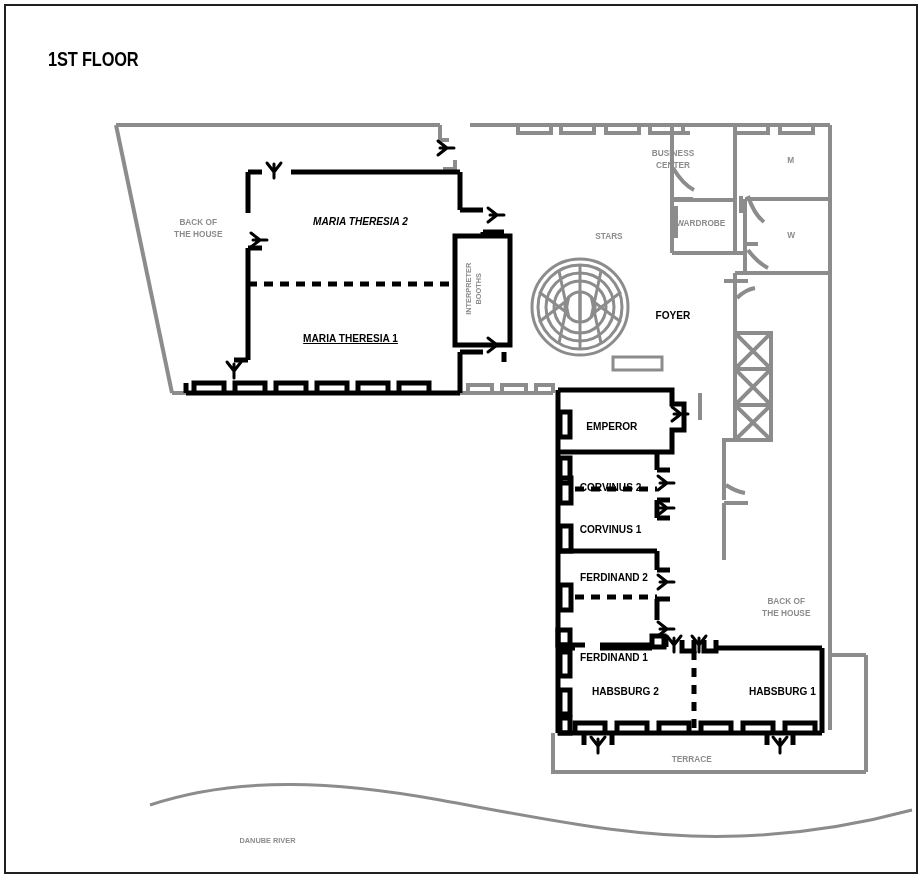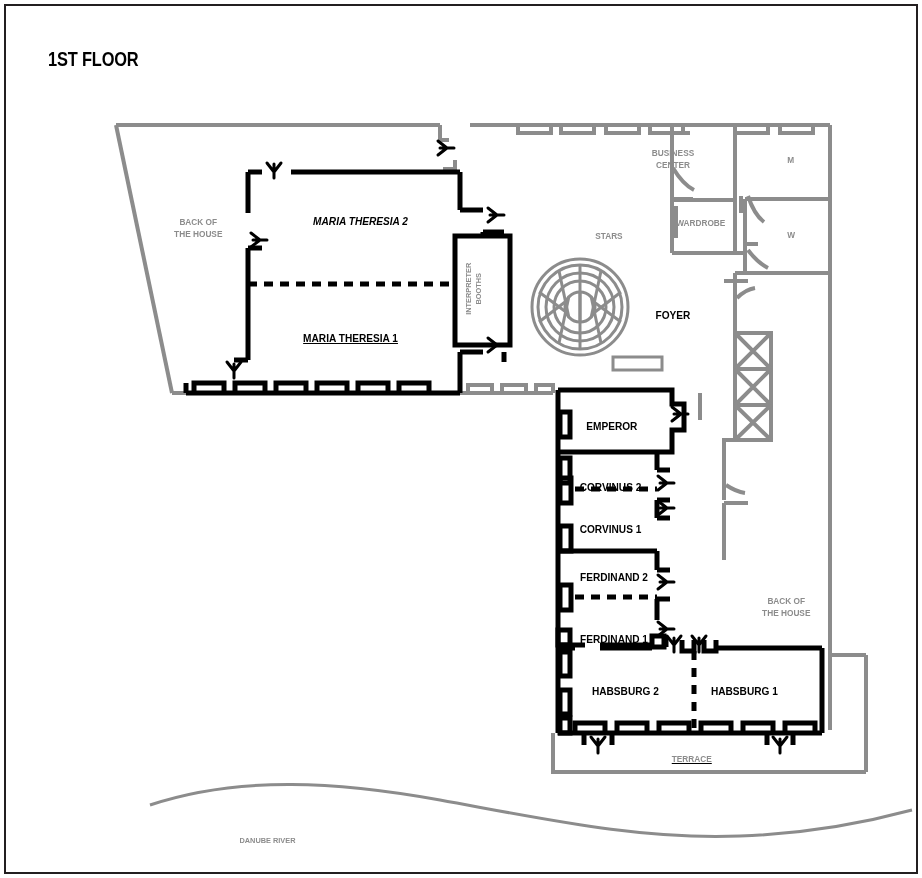--- a/index.html
+++ b/index.html
@@ -298,29 +298,29 @@
     </div>
 
     <div class="lbl-wrap" style="left:561px;top:519px;width:100px;height:20px;align-items:center;">
       <span class="lbl-inner" style="color:#000000;font-size:11px;transform:scaleX(0.92);">CORVINUS 1</span>
     </div>
 
     <div class="lbl-wrap" style="left:561px;top:567px;width:106px;height:20px;">
       <span class="lbl-inner" style="color:#000000;font-size:11px;transform:scaleX(0.92);">FERDINAND 2</span>
     </div>
 
-    <div class="lbl-wrap" style="left:561px;top:629px;width:106px;height:20px;">
+    <div class="lbl-wrap" style="left:561px;top:647px;width:106px;height:20px;">
       <span class="lbl-inner" style="color:#000000;font-size:11px;transform:scaleX(0.92);">FERDINAND 1</span>
     </div>
 
     <div class="lbl-wrap" style="left:570px;top:681px;width:110px;height:20px;">
       <span class="lbl-inner" style="color:#000000;font-size:11px;transform:scaleX(0.92);">HABSBURG 2</span>
     </div>
 
-    <div class="lbl-wrap" style="left:689px;top:681px;width:110px;height:20px;">
+    <div class="lbl-wrap" style="left:727px;top:681px;width:110px;height:20px;">
       <span class="lbl-inner" style="color:#000000;font-size:11px;transform:scaleX(0.92);">HABSBURG 1</span>
     </div>
 
     <div class="lbl-wrap" style="left:638px;top:289px;width:70px;height:20px;margin-top:16px;">
       <span class="lbl-inner" style="color:#000000;font-size:11px;transform:scaleX(0.92);">FOYER</span>
     </div>
 
   </div>
 
   <div>
@@ -349,21 +349,21 @@
     </div>
 
     <div class="lbl-wrap" style="left:771px;top:153px;width:40px;height:16px;">
       <span class="lbl-inner" style="color:#8c8c8c;font-size:9px;transform:scaleX(0.92);">M</span>
     </div>
 
     <div class="lbl-wrap" style="left:771px;top:228px;width:40px;height:16px;">
       <span class="lbl-inner" style="color:#8c8c8c;font-size:9px;transform:scaleX(0.92);">W</span>
     </div>
 
-    <div class="lbl-wrap" style="left:652px;top:752px;width:80px;height:16px;text-decoration:underline;">
+    <div class="lbl-wrap" style="left:652px;top:752px;width:80px;height:16px;">
       <span class="lbl-inner" style="color:#8c8c8c;font-size:9px;transform:scaleX(0.92);">TERRACE</span>
     </div>
 
     <div class="lbl-wrap" style="left:212px;top:809px;width:110px;height:16px;margin-top:24px;">
       <span class="lbl-inner" style="color:#8c8c8c;font-size:8px;transform:scaleX(0.92);">DANUBE RIVER</span>
     </div>
 
   </div>
 
   <div>

